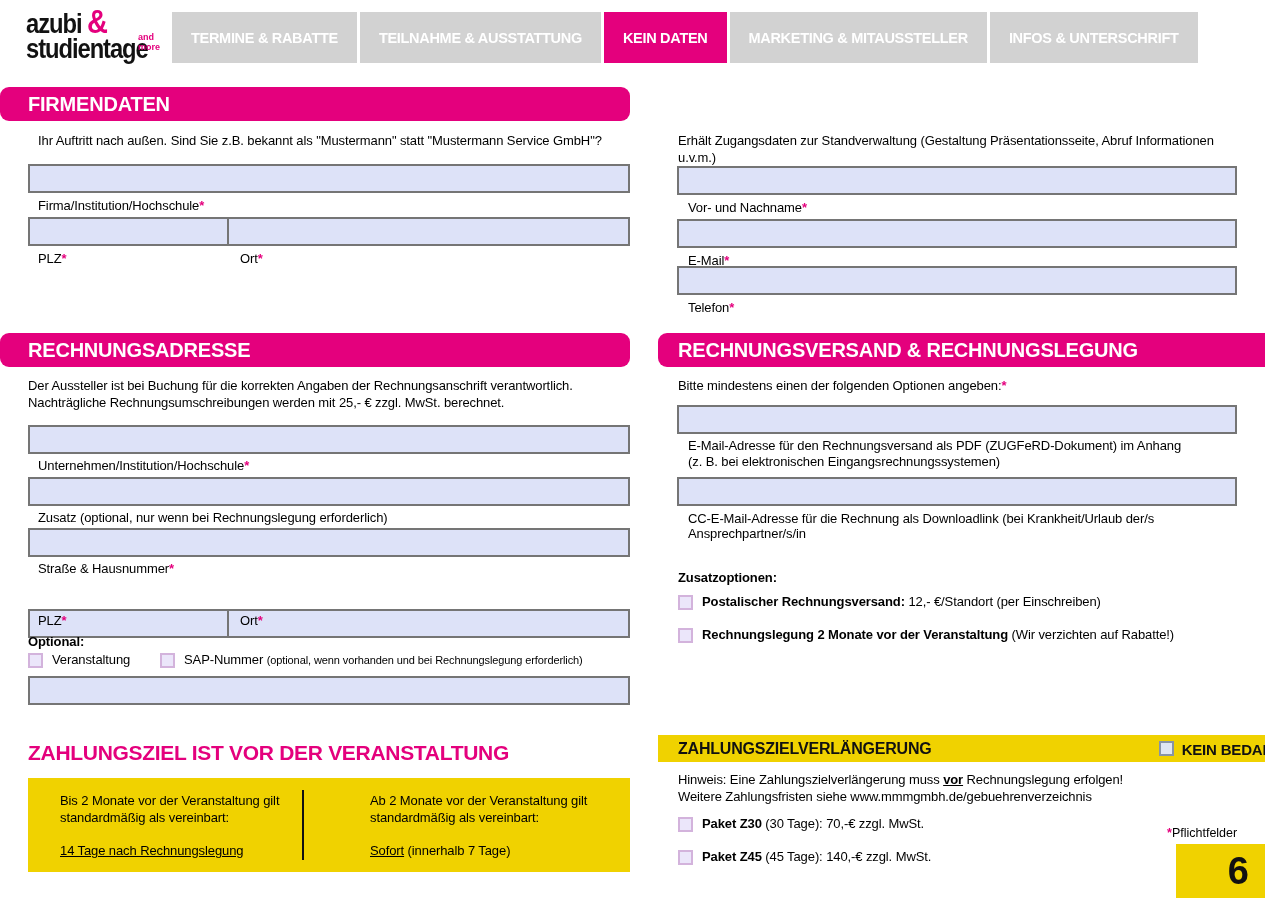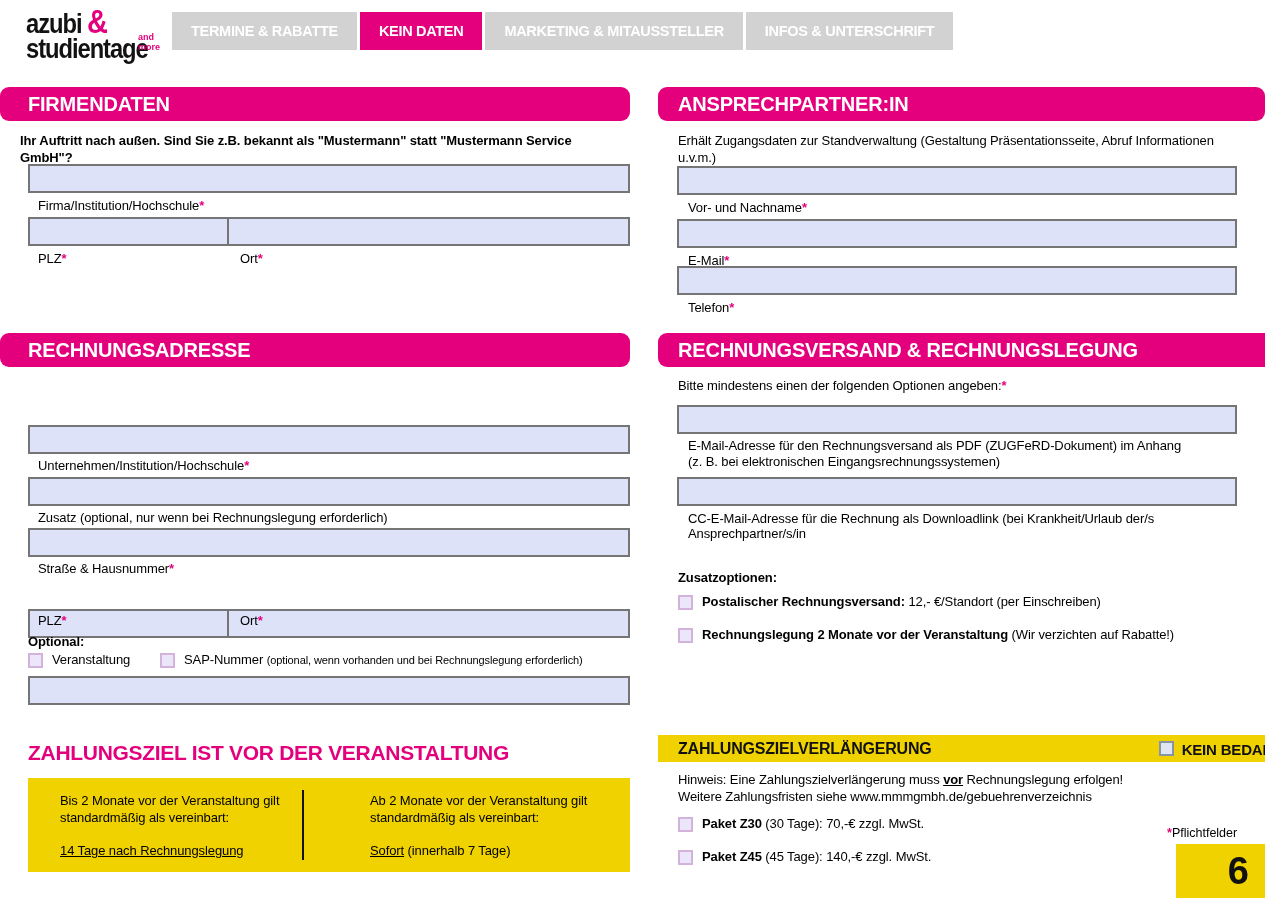--- a/index.html
+++ b/index.html
@@ -5,21 +5,21 @@
   html,body{margin:0;padding:0;background:#fff;}
   .page{position:relative;width:1265px;height:904px;background:#ffffff;
         font-family:"Liberation Sans",sans-serif;color:#000;overflow:hidden;}
   .abs{position:absolute;}
 
   
   .logo-line{font-weight:bold;color:#121212;font-size:27px;line-height:25px;letter-spacing:-1.2px;transform:scaleX(.88);transform-origin:left top;white-space:nowrap;}
   .logo-amp{color:#e4007d;font-size:33px;}
   .logo-tag{position:absolute;color:#e4007d;font-size:9px;font-weight:bold;letter-spacing:0;}
   .tabs{display:flex;gap:3px;}
-  .tab{height:38px;display:flex;align-items:center;padding:0 19px;background:#d2d2d2;color:#ffffff;
+  .tab{height:51px;display:flex;align-items:center;padding:0 19px;background:#d2d2d2;color:#ffffff;
        font-weight:bold;font-size:14.5px;letter-spacing:-0.3px;white-space:nowrap;cursor:pointer;}
   .tab.active{background:#e4007d;}
 
   
   .bar{background:#e4007d;color:#fff;font-weight:bold;font-size:20px;letter-spacing:-0.2px;
        display:flex;align-items:center;box-sizing:border-box;height:34px;border-radius:9px;}
 
   
   .txt{font-size:13px;line-height:17px;letter-spacing:-0.1px;color:#000;}
   .lbl{font-size:13px;letter-spacing:-0.1px;color:#000;white-space:nowrap;}
@@ -55,58 +55,62 @@
   <div class="abs" style="left:26px;top:9px;width:140px;">
     <div class="logo-line"><span>azubi</span> <span class="logo-amp">&amp;</span></div>
     <div class="logo-line"><span>studientage</span></div>
     <span class="logo-tag" style="left:112px;top:23px;">and more</span>
   </div>
 
   <div class="abs tabs" style="left:172px;top:12px;">
     <div class="tab">
         <span>TERMINE &amp; RABATTE</span>
       </div>
+    <div class="tab">
+        <span>TEILNAHME &amp; AUSSTATTUNG</span>
+      </div>
     <div class="tab active">
         <span>KEIN DATEN</span>
       </div>
     <div class="tab">
         <span>MARKETING &amp; MITAUSSTELLER</span>
       </div>
     <div class="tab">
         <span>INFOS &amp; UNTERSCHRIFT</span>
       </div>
   </div>
 
   <div class="abs bar" style="left:0;top:87px;width:630px;padding-left:28px;">
     <span>FIRMENDATEN</span>
   </div>
-  <div class="abs txt" style="left:20px;top:132px;width:600px;font-weight:bold;">Ihr Auftritt nach außen.  Sind Sie z.B. bekannt als "Mustermann" statt "Mustermann Service GmbH"?</div>
+  <div class="abs txt" style="left:38px;top:132px;width:600px;">Ihr Auftritt nach außen.  Sind Sie z.B. bekannt als "Mustermann" statt "Mustermann Service GmbH"?</div>
   <div class="abs field" style="left:28px;top:164px;width:602px;"></div>
   <div class="abs lbl" style="left:38px;top:198px;"><span>Firma/Institution/Hochschule</span><span class="req">*</span></div>
   <div class="abs field split" style="left:28px;top:217px;width:602px;">
     <div class="cell" style="left:0;width:197px;"></div>
     <div class="vdiv" style="left:197px;"></div>
     <div class="cell" style="left:199px;right:0;"></div>
   </div>
   <div class="abs lbl" style="left:38px;top:251px;"><span>PLZ</span><span class="req">*</span></div>
   <div class="abs lbl" style="left:240px;top:251px;"><span>Ort</span><span class="req">*</span></div>
 
-  <div class="abs bar" style="left:658px;top:87px;width:607px;padding-left:20px;">
-    <span>ANSPRECHPARTNER:IN</span>
-  </div>
   <div class="abs txt" style="left:678px;top:132px;width:565px;">Erhält Zugangsdaten zur Standverwaltung (Gestaltung Präsentationsseite, Abruf Informationen u.v.m.)</div>
   <div class="abs field" style="left:677px;top:166px;width:560px;"></div>
   <div class="abs lbl" style="left:688px;top:200px;"><span>Vor- und Nachname</span><span class="req">*</span></div>
   <div class="abs field" style="left:677px;top:219px;width:560px;"></div>
   <div class="abs lbl" style="left:688px;top:253px;"><span>E-Mail</span><span class="req">*</span></div>
   <div class="abs field" style="left:677px;top:266px;width:560px;"></div>
   <div class="abs lbl" style="left:688px;top:300px;"><span>Telefon</span><span class="req">*</span></div>
 
   <div class="abs bar" style="left:0;top:333px;width:630px;padding-left:28px;">
     <span>RECHNUNGSADRESSE</span>
+  </div>
+  <div class="abs txt" style="left:28px;top:377px;width:600px;">
+    <div>Der Aussteller ist bei Buchung für die korrekten Angaben der Rechnungsanschrift verantwortlich.</div>
+    <div>Nachträgliche Rechnungsumschreibungen werden mit 25,- € zzgl. MwSt. berechnet.</div>
   </div>
   <div class="abs field" style="left:28px;top:425px;width:602px;"></div>
   <div class="abs lbl" style="left:38px;top:458px;"><span>Unternehmen/Institution/Hochschule</span><span class="req">*</span></div>
   <div class="abs field" style="left:28px;top:477px;width:602px;"></div>
   <div class="abs lbl" style="left:38px;top:510px;">Zusatz (optional, nur wenn bei Rechnungslegung erforderlich)</div>
   <div class="abs field" style="left:28px;top:528px;width:602px;"></div>
   <div class="abs lbl" style="left:38px;top:561px;"><span>Straße &amp; Hausnummer</span><span class="req">*</span></div>
   <div class="abs field split" style="left:28px;top:580px;width:602px;">
     <div class="cell" style="left:0;width:197px;"></div>
     <div class="vdiv" style="left:197px;"></div>

